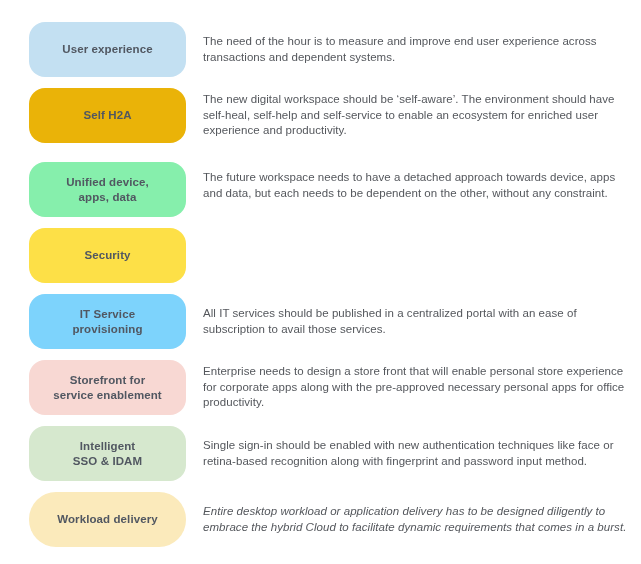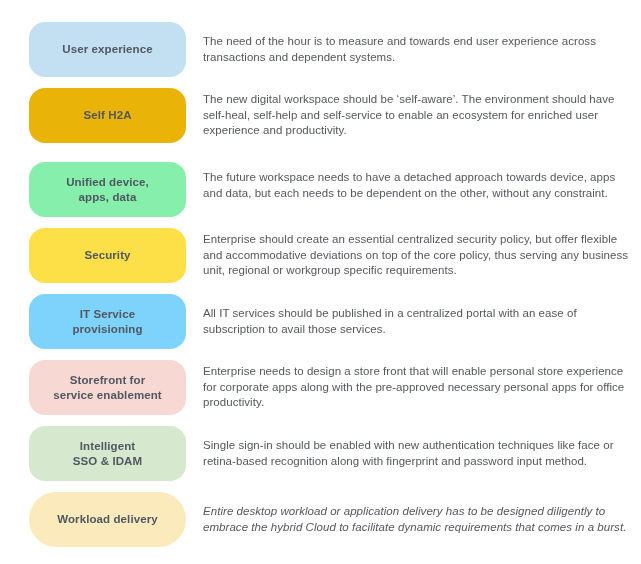--- a/index.html
+++ b/index.html
@@ -46,21 +46,21 @@
 </style>
 </head>
 <body>
 
 <div class="canvas">
   <div id="rows-container">
   <div class="row">
     <div class="pill" style="background: rgb(195, 224, 242); color: rgb(81, 87, 97);">
       <span class="pill-label">User experience</span>
     </div>
-    <p class="desc" style="color: rgb(84, 87, 92);">The need of the hour is to measure and towards end user experience across transactions and dependent systems.</p>
+    <p class="desc" style="color: rgb(84, 87, 92);">The need of the hour is to measure and improve end user experience across transactions and dependent systems.</p>
   </div>
 
   <div class="row">
     <div class="pill" style="background: #eab308; color: rgb(81, 87, 97);">
       <span class="pill-label">Self H2A</span>
     </div>
     <p class="desc" style="color: rgb(84, 87, 92);">The new digital workspace should be ‘self-aware’. The environment should have self-heal, self-help and self-service to enable an ecosystem for enriched user experience and productivity.</p>
   </div>
 
   <div class="row">
@@ -68,21 +68,20 @@
       <span class="pill-label">Unified device,
 apps, data</span>
     </div>
     <p class="desc" style="color: rgb(84, 87, 92);">The future workspace needs to have a detached approach towards device, apps and data, but each needs to be dependent on the other, without any constraint.</p>
   </div>
 
   <div class="row">
     <div class="pill" style="background: #fde047; color: rgb(81, 87, 97);">
       <span class="pill-label">Security</span>
     </div>
-    <p class="desc" style="color: rgb(84, 87, 92);">Enterprise should create an essential centralized security policy, but offer flexible and accommodative deviations on top of the core policy, thus serving any business unit, regional or workgroup specific requirements.</p>
   </div>
 
   <div class="row">
     <div class="pill" style="background: #7dd3fc; color: rgb(81, 87, 97);">
       <span class="pill-label">IT Service
 provisioning</span>
     </div>
     <p class="desc" style="color: rgb(84, 87, 92);">All IT services should be published in a centralized portal with an ease of subscription to avail those services.</p>
   </div>
 

